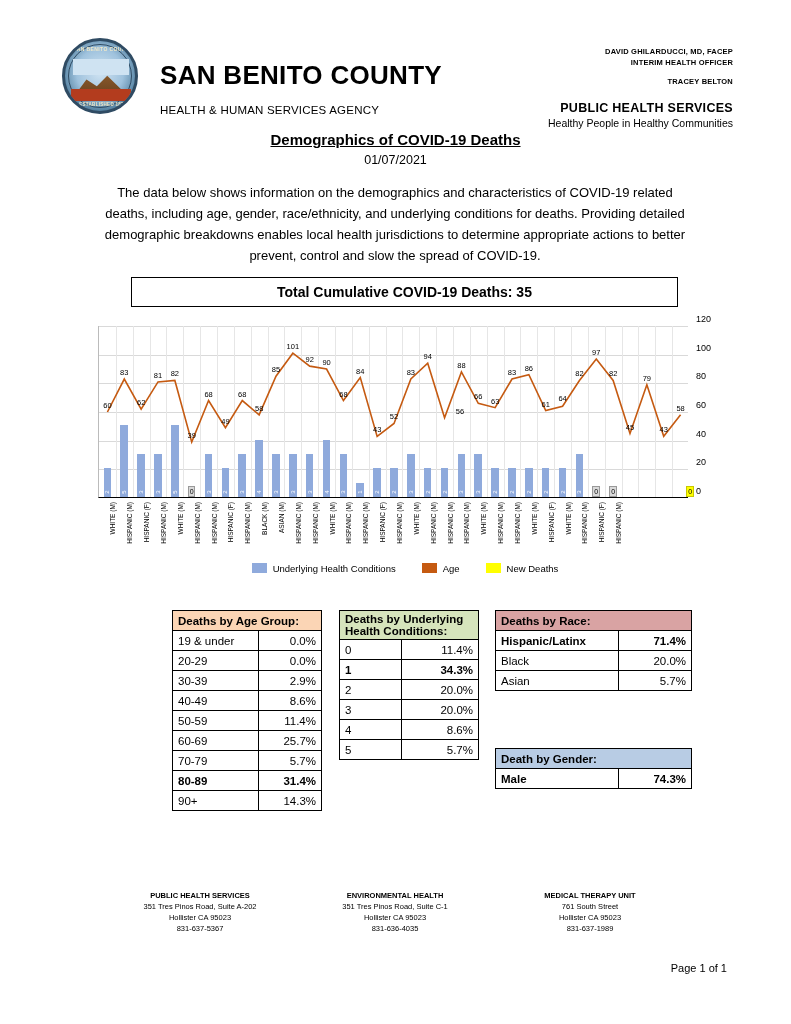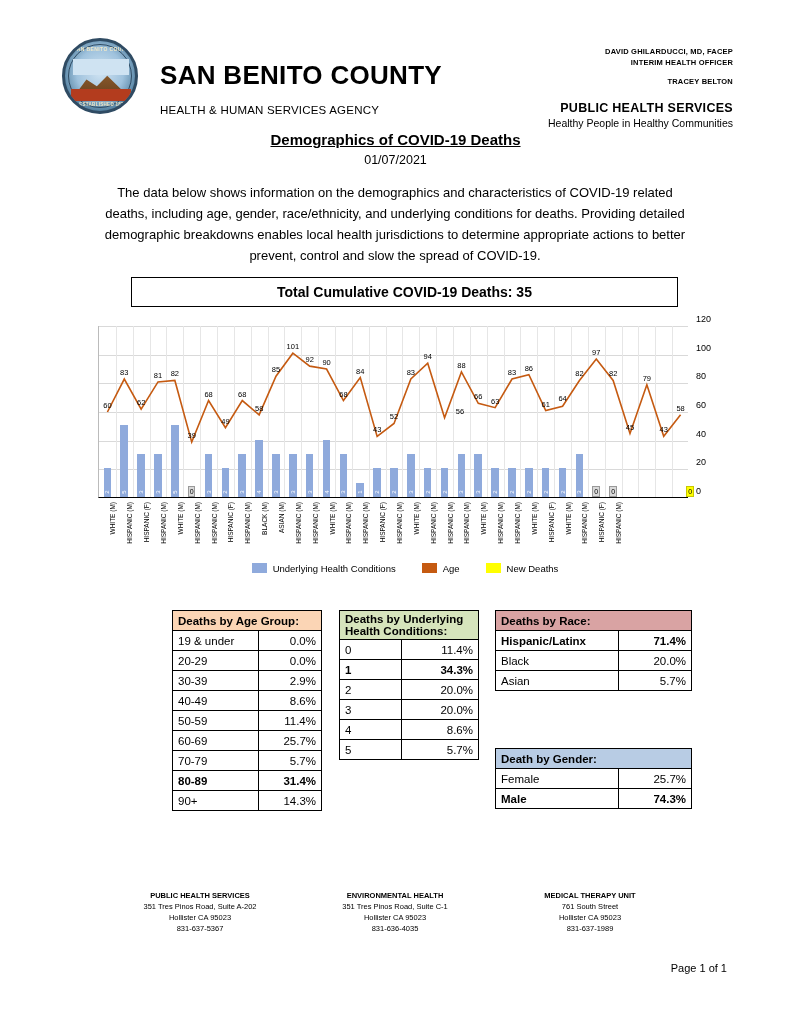--- a/index.html
+++ b/index.html
@@ -450,24 +450,20 @@
           <td>Asian</td>
           <td class="val">5.7%</td>
         </tr>
       </tbody>
     </table>
   <table class="t-gender">
       <tbody id="tbl-gender">
         <tr>
           <td class="hd" colspan="2">Death by Gender:</td>
         </tr>
-        <tr>
-          <td>Female</td>
-          <td class="val">25.7%</td>
-        </tr>
         <tr class="bold">
           <td>Male</td>
           <td class="val">74.3%</td>
         </tr>
       </tbody>
     </table>
 
   <div class="footer">
     <div class="fcol" style="left:105px;top:0;width:190px;">
       <div class="ft">PUBLIC HEALTH SERVICES</div>

